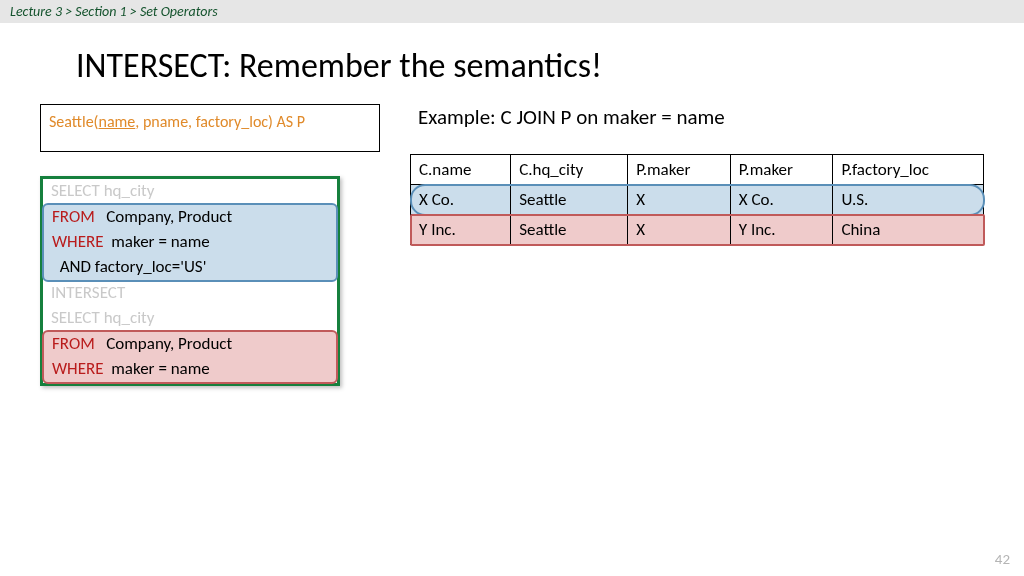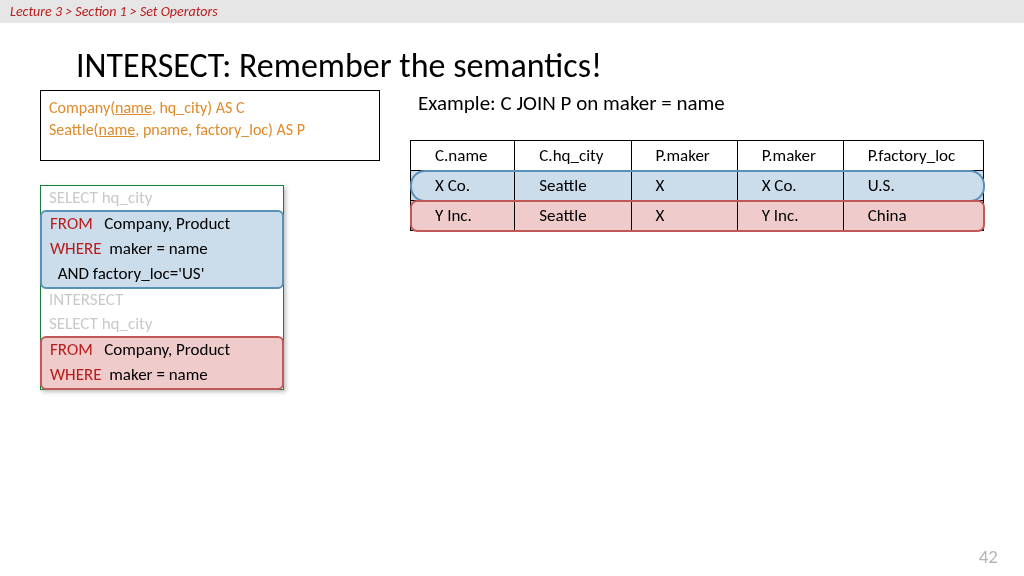--- a/index.html
+++ b/index.html
@@ -6,31 +6,31 @@
   html, body {
     margin: 0; padding: 0;
     width: 1024px; height: 576px;
     font-family: "Calibri", "Segoe UI", Arial, sans-serif;
     background: #fff;
     color: #000;
     position: relative;
   }
   .breadcrumb {
     background: #e6e6e6;
-    color: #b91c1c;
+    color: #14532d;
     font-style: italic;
     font-size: 14px;
     padding: 3px 10px;
     width: 100%;
   }
   .title {
     font-size: 34px;
     font-weight: 400;
     color: #000;
-    margin: 22px 0 4px 76px;
+    margin: 22px 0 18px 76px;
     font-family: "Calibri Light", "Calibri", sans-serif;
   }
   .content {
     display: flex;
     padding: 0 40px;
     gap: 30px;
   }
   .left-col {
     width: 340px;
     flex-shrink: 0;
@@ -41,28 +41,28 @@
     font-size: 16px;
     color: #e08a2a;
     line-height: 1.4;
   }
   .schema-box .uline { text-decoration: underline; }
   .sql-wrap {
     margin-top: 24px;
     position: relative;
   }
   .sql-box {
-    border: 1px solid #15803d;
+    border: 3px solid #15803d;
     background: #fff;
     box-shadow: 2px 2px 4px rgba(0,0,0,0.25);
     font-size: 17px;
     line-height: 1.35;
     font-family: "Calibri", sans-serif;
     position: relative;
-    width: 244px;
+    width: 300px;
   }
   .sql-line { padding: 1px 8px; white-space: pre; position: relative; }
   .dim { color: #c9c9c9; }
   .kw { color: #b91c1c; }
   .hl-blue-group {
     border: 2px solid #5a8fb8;
     border-radius: 6px;
     background: rgba(140,180,210,0.45);
     margin: -1px;
   }
@@ -77,54 +77,51 @@
     font-size: 21px;
     margin: 0 0 24px 8px;
   }
   table.data {
     border-collapse: collapse;
     width: 100%;
     font-size: 17px;
   }
   table.data th, table.data td {
     border: 1px solid #000;
-    padding: 4px 24px;
+    padding: 4px 8px;
     text-align: left;
     font-weight: 400;
   }
   tr.row-blue td {
     background: rgba(140,180,210,0.45);
   }
   tr.row-blue { outline: 2px solid #5a8fb8; outline-offset: -1px; border-radius: 14px; }
   tr.row-red td {
     background: rgba(220,140,140,0.45);
   }
-  tr.row-red { outline: 2px solid #c05a5a; outline-offset: -1px; border-radius: 6px; }
+  tr.row-red { outline: 2px solid #c05a5a; outline-offset: -1px; border-radius: 1px; }
   .page-num {
     position: absolute;
-    right: 26px;
+    right: 14px;
     bottom: 8px;
     color: #b5b5b5;
-    font-size: 19px;
+    font-size: 15px;
   }
 </style>
 </head>
 <body>
 
 <div class="breadcrumb">Lecture 3  &gt;  Section 1  &gt;  Set Operators</div>
 
 <div class="title">INTERSECT: Remember the semantics!</div>
 
 <div class="content">
   <div class="left-col">
 
     <div class="schema-box">
-      <div>
-        <span>Company(</span><span class="uline">name</span><span>, hq_city) AS C</span>
-      </div>
       <div>
         <span>Seattle(</span><span class="uline">name</span><span>, pname, factory_loc) AS P</span>
       </div>
     </div>
 
     <div class="sql-wrap">
       <div class="sql-box">
         <div class="sql-line dim">SELECT hq_city</div>
         <div class="hl-blue-group">
           <div class="sql-line"><span class="kw">FROM</span><span>   Company, Product</span></div>

